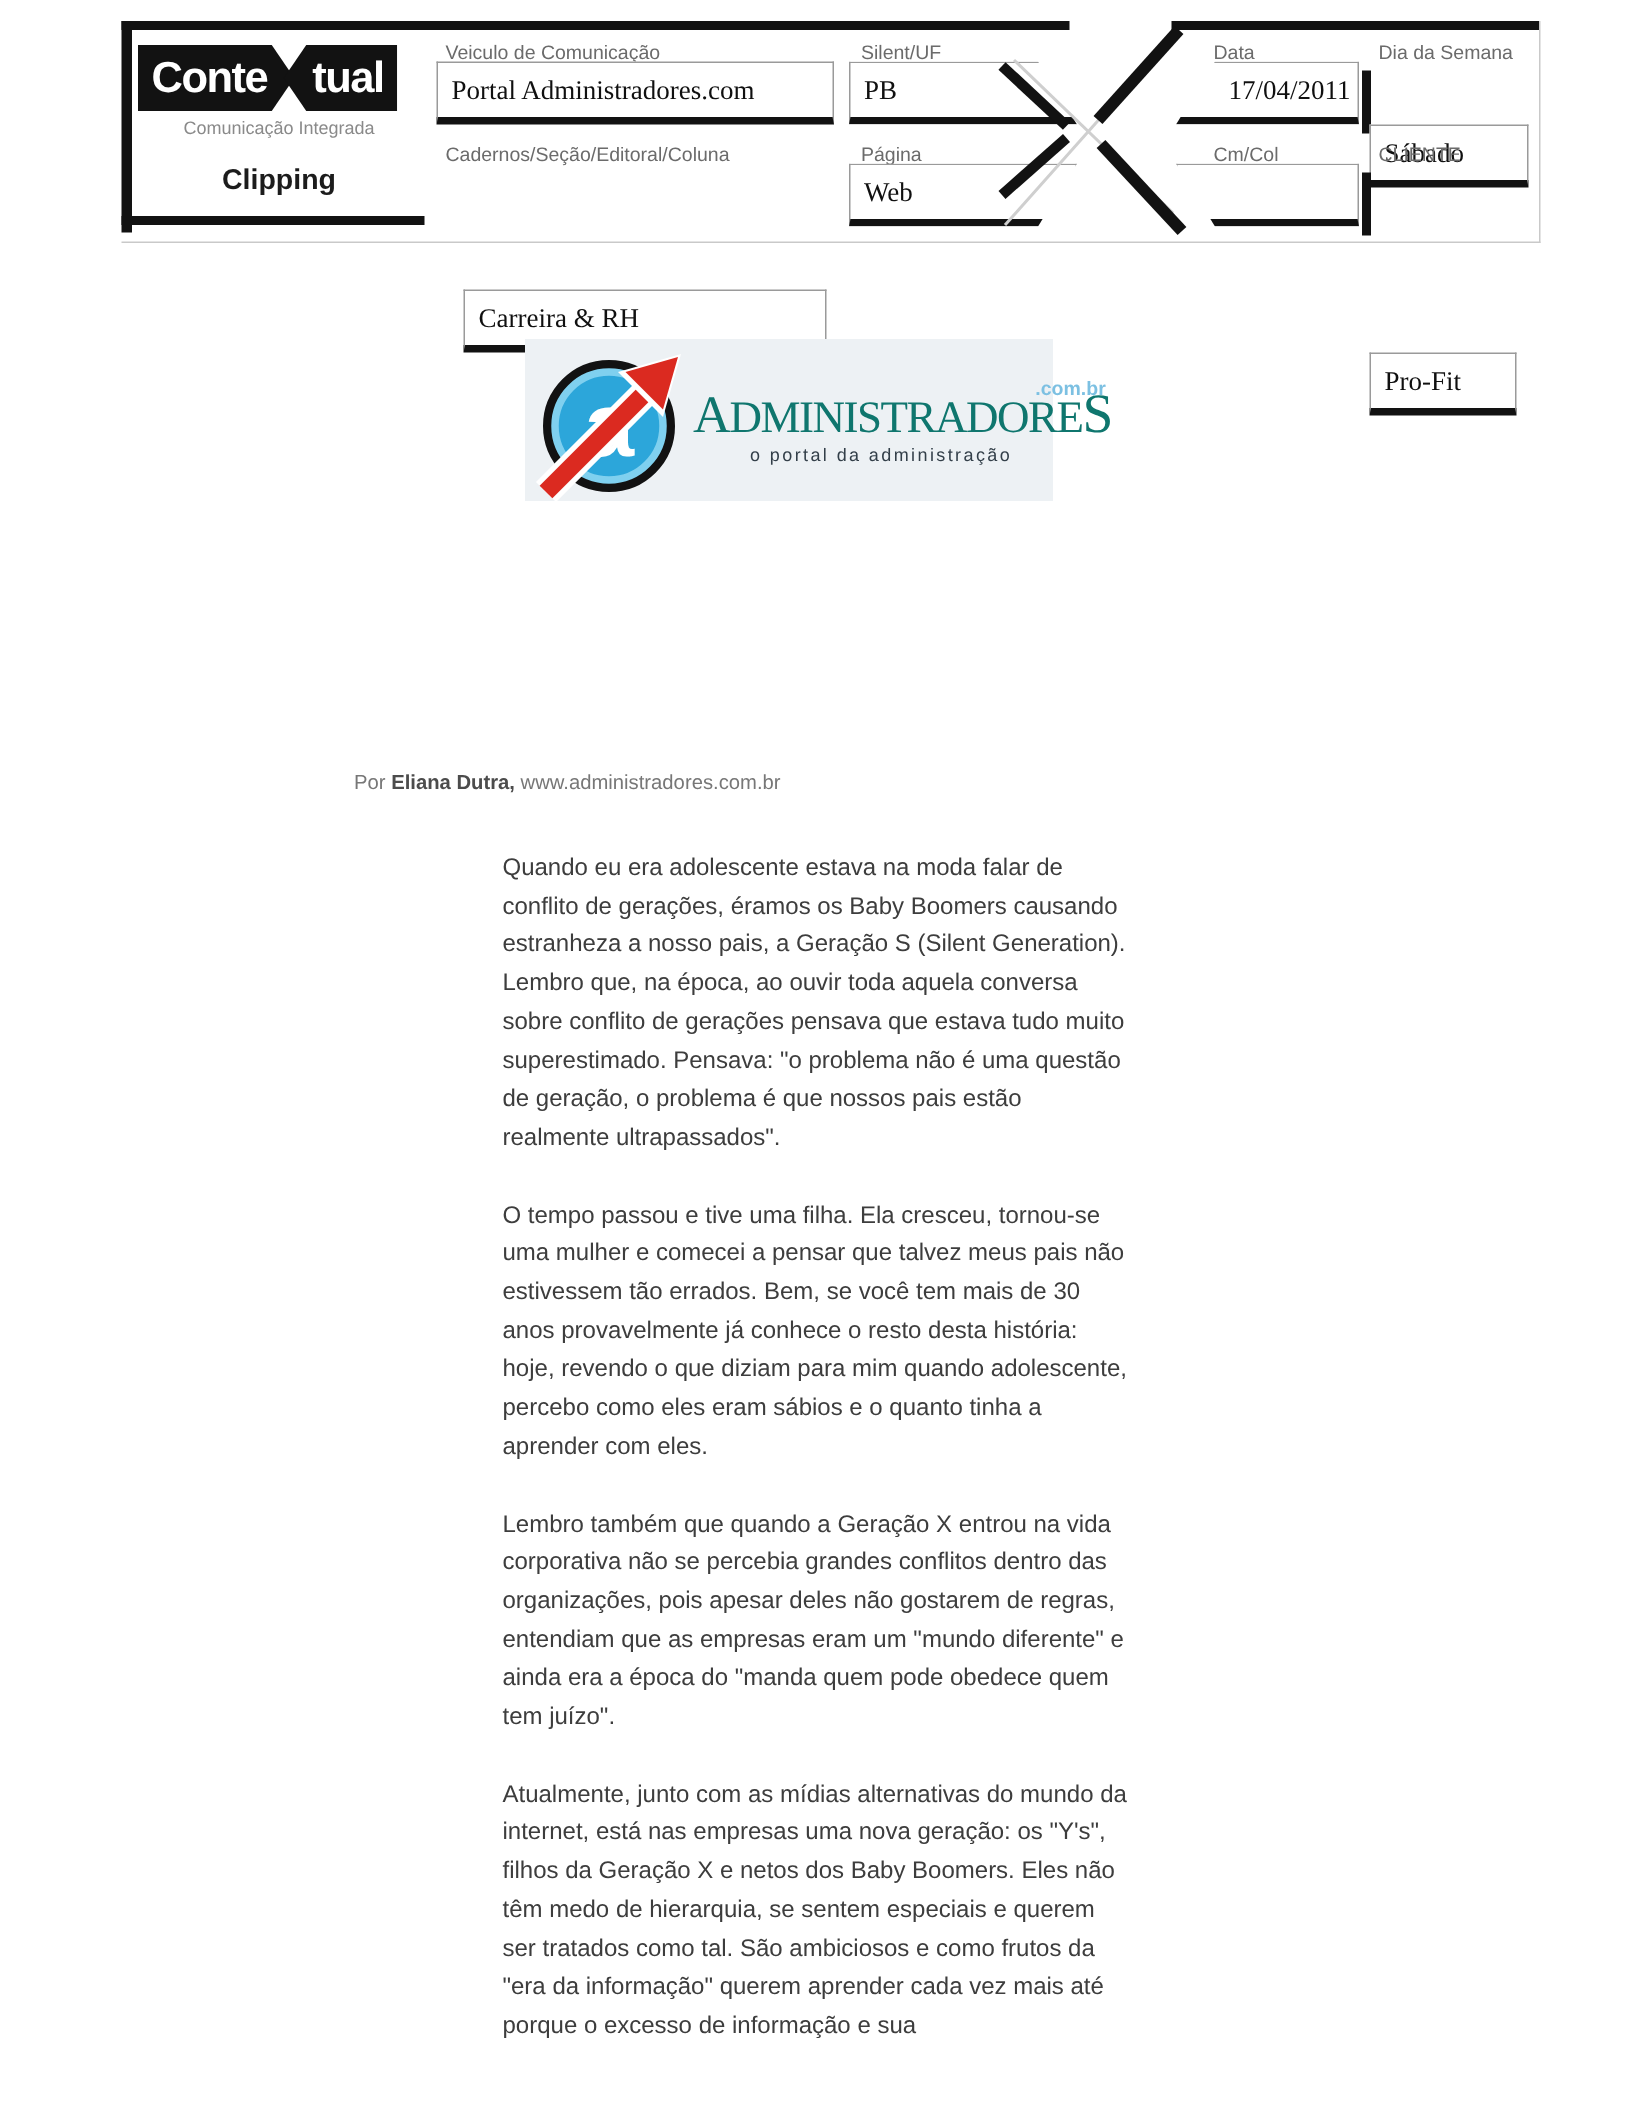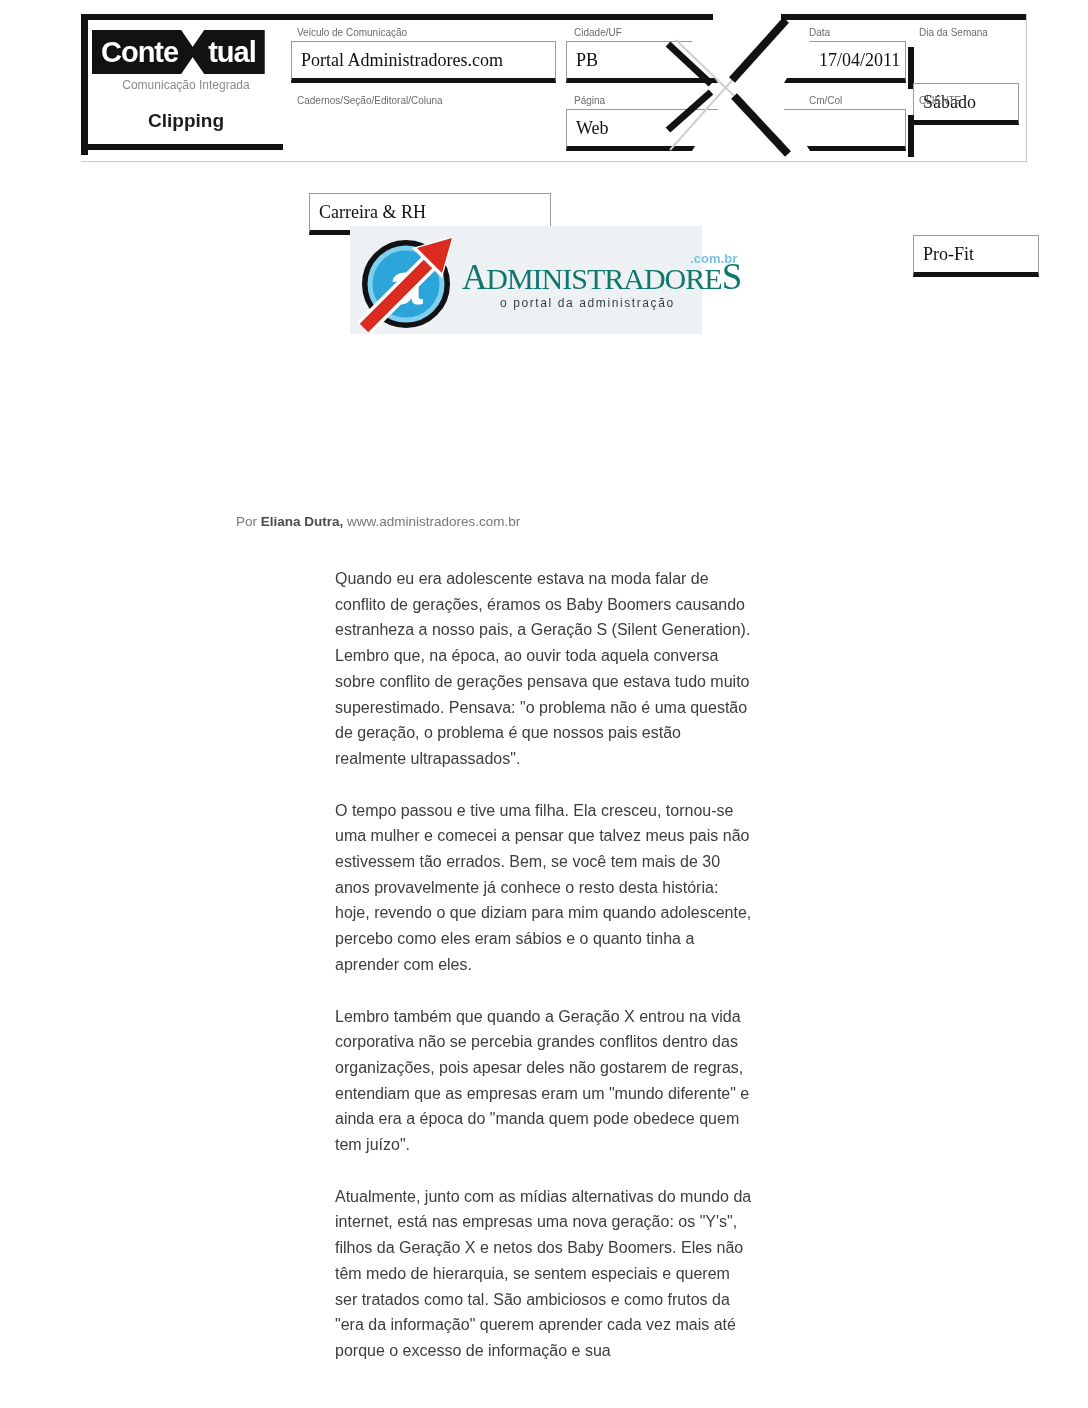--- a/index.html
+++ b/index.html
@@ -18,21 +18,21 @@
   .ctx-logo{position:absolute;left:11px;top:16px;width:196px;display:flex;}
   .ctx-a,.ctx-b{background:#121212;color:#fff;font-weight:bold;font-size:29px;
                 line-height:44px;letter-spacing:-1px;}
   .ctx-a{padding:0 18px 0 9px;clip-path:polygon(0 0,calc(100% - 15px) 0,100% 50%,calc(100% - 15px) 100%,0 100%);}
   .ctx-b{padding:0 9px 0 19px;margin-left:-7px;clip-path:polygon(15px 0,100% 0,100% 100%,15px 100%,0 50%);}
   .ctx-sub{position:absolute;left:0px;top:64px;width:210px;text-align:center;
            font-size:12px;color:#8a8a8a;}
   .ctx-clipping{position:absolute;left:0px;top:96px;width:210px;text-align:center;
                 font-size:19px;font-weight:bold;color:#1c1c1c;}
 
-  .flabel{position:absolute;font-size:10px;color:#6b6b6b;white-space:nowrap;text-align:right;}
+  .flabel{position:absolute;font-size:13px;color:#6b6b6b;white-space:nowrap;text-align:right;}
   .fbox{position:absolute;box-sizing:border-box;height:42px;background:#fff;
         border:1px solid #9a9a9a;border-bottom:5px solid #121212;
         font-family:"Liberation Serif",serif;font-size:18px;color:#101010;
         padding:8px 9px 0 9px;white-space:nowrap;overflow:hidden;}
   .sq{position:relative;}
   .sq::after{content:"";position:absolute;right:-7px;top:6px;height:100%;width:6px;background:#121212;}
   .cut-r-down{clip-path:polygon(0 0,calc(100% - 26px) 0,100% 100%,0 100%);}
   .cut-r-up{clip-path:polygon(0 0,100% 0,calc(100% - 26px) 100%,0 100%);}
   .cut-l-down{clip-path:polygon(26px 0,100% 0,100% 100%,0 100%);padding-left:34px;}
   .cut-l-up{clip-path:polygon(0 0,100% 0,100% 100%,26px 100%);padding-left:34px;}
@@ -78,42 +78,42 @@
     <div class="ctx-logo">
       <span class="ctx-a">Conte</span>
       <span class="ctx-b">tual</span>
     </div>
     <div class="ctx-sub">Comunicação Integrada</div>
     <div class="ctx-clipping">Clipping</div>
 
     <div class="flabel" style="left:216px;top:13px">Veiculo de Comunicação</div>
     <div class="fbox sq" style="left:210px;top:27px;width:265px">Portal Administradores.com</div>
 
-    <div class="flabel" style="left:493px;top:13px">Cidade/UF</div>
+    <div class="flabel" style="left:493px;top:13px">Silent/UF</div>
     <div class="fbox cut-r-down" style="left:485px;top:27px;width:152px">PB</div>
 
     <div class="flabel" style="left:728px;top:13px">Data</div>
     <div class="fbox cut-l-down" style="left:703px;top:27px;width:122px">17/04/2011</div>
     <div class="rbar" style="left:827px;top:33px"></div>
 
     <div class="flabel" style="left:838px;top:13px">Dia da Semana</div>
     <div class="fbox sq" style="left:832px;top:27px;width:106px">Sábado</div>
 
     <div class="flabel" style="left:216px;top:81px">Cadernos/Seção/Editoral/Coluna</div>
     <div class="fbox sq" style="left:228px;top:95px;width:242px">Carreira &amp; RH</div>
 
     <div class="flabel" style="left:493px;top:81px">Página</div>
     <div class="fbox cut-r-up" style="left:485px;top:95px;width:152px">Web</div>
 
     <div class="flabel" style="left:728px;top:81px">Cm/Col</div>
     <div class="fbox cut-l-up" style="left:703px;top:95px;width:122px"></div>
     <div class="rbar" style="left:827px;top:101px"></div>
 
     <div class="flabel" style="left:838px;top:81px">CLIENTE</div>
-    <div class="fbox sq" style="left:832px;top:95px;width:126px">Pro-Fit</div>
+    <div class="fbox sq" style="left:832px;top:95px;width:98px">Pro-Fit</div>
 
     <svg class="xdiv" width="190" height="145" viewBox="0 0 190 145">
       <line x1="40" y1="26" x2="146" y2="128" stroke="#cfcfcf" stroke-width="2"></line>
       <line x1="148" y1="8" x2="34" y2="136" stroke="#cfcfcf" stroke-width="2"></line>
       <line x1="150" y1="6" x2="96" y2="66" stroke="#121212" stroke-width="8"></line>
       <line x1="98" y1="82" x2="152" y2="140" stroke="#121212" stroke-width="8"></line>
       <line x1="32" y1="30" x2="75" y2="70" stroke="#121212" stroke-width="7"></line>
       <line x1="32" y1="116" x2="75" y2="78" stroke="#121212" stroke-width="7"></line>
     </svg>
   </div>

